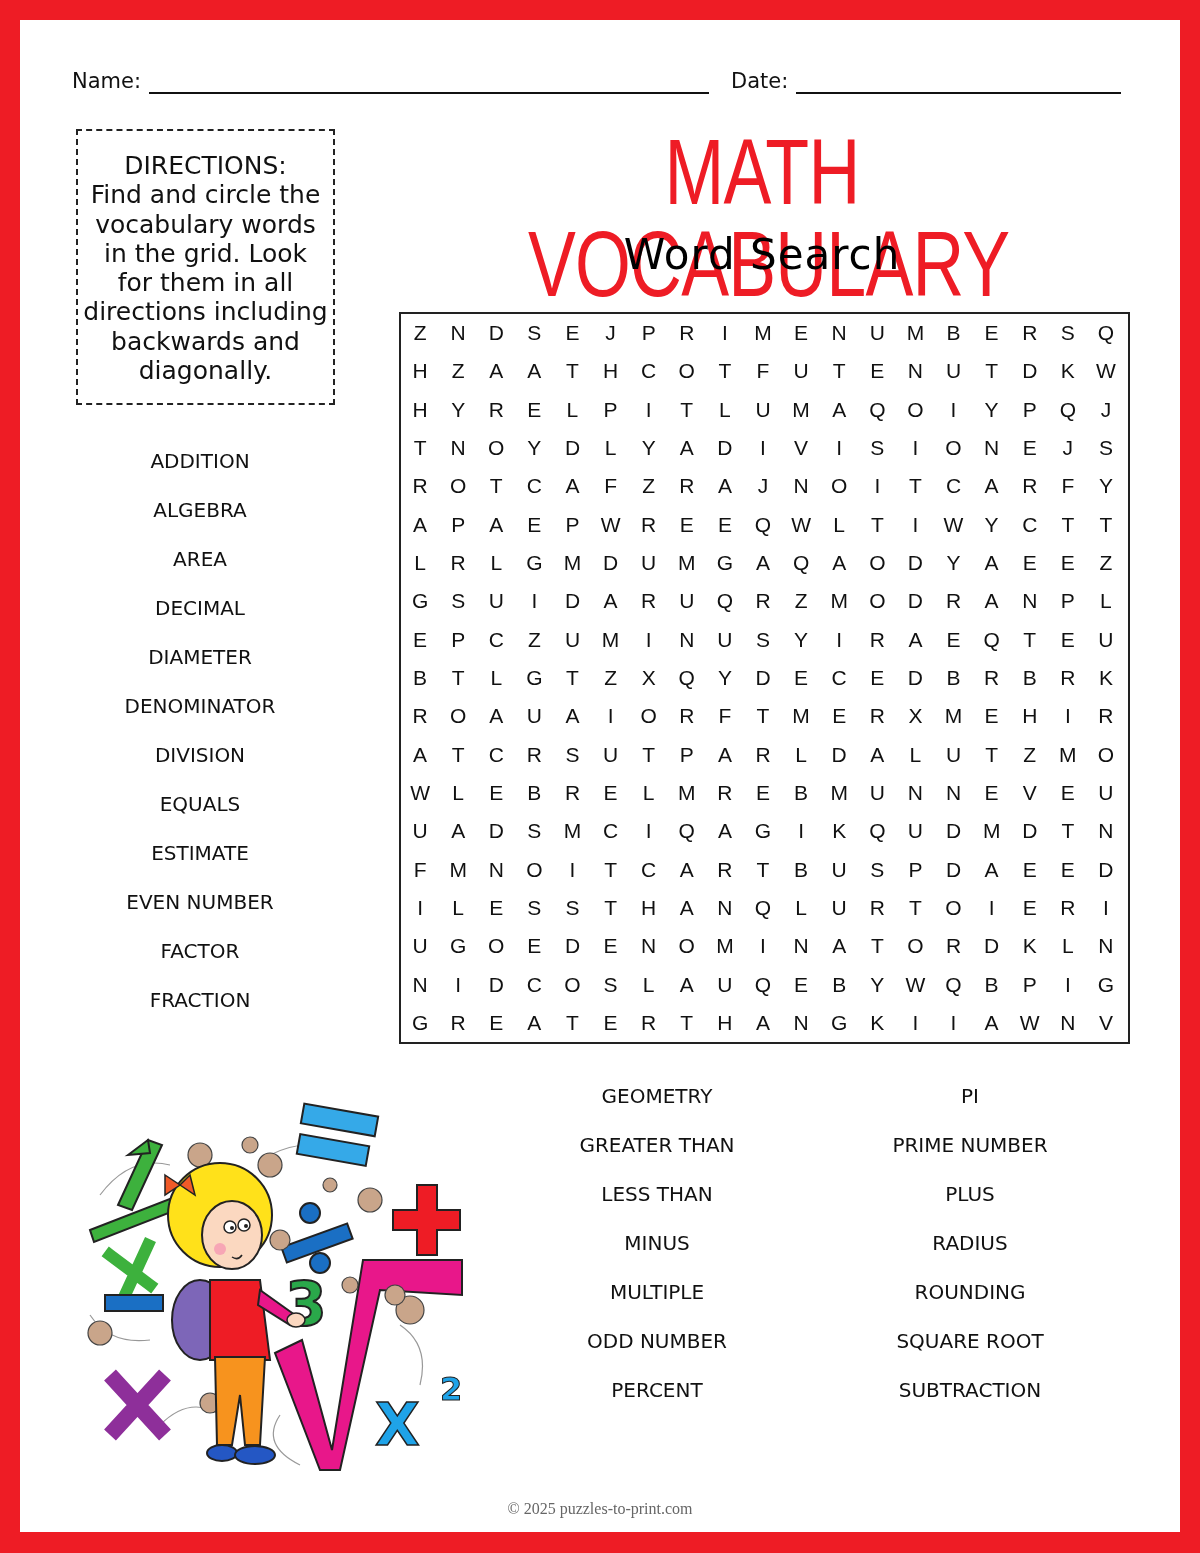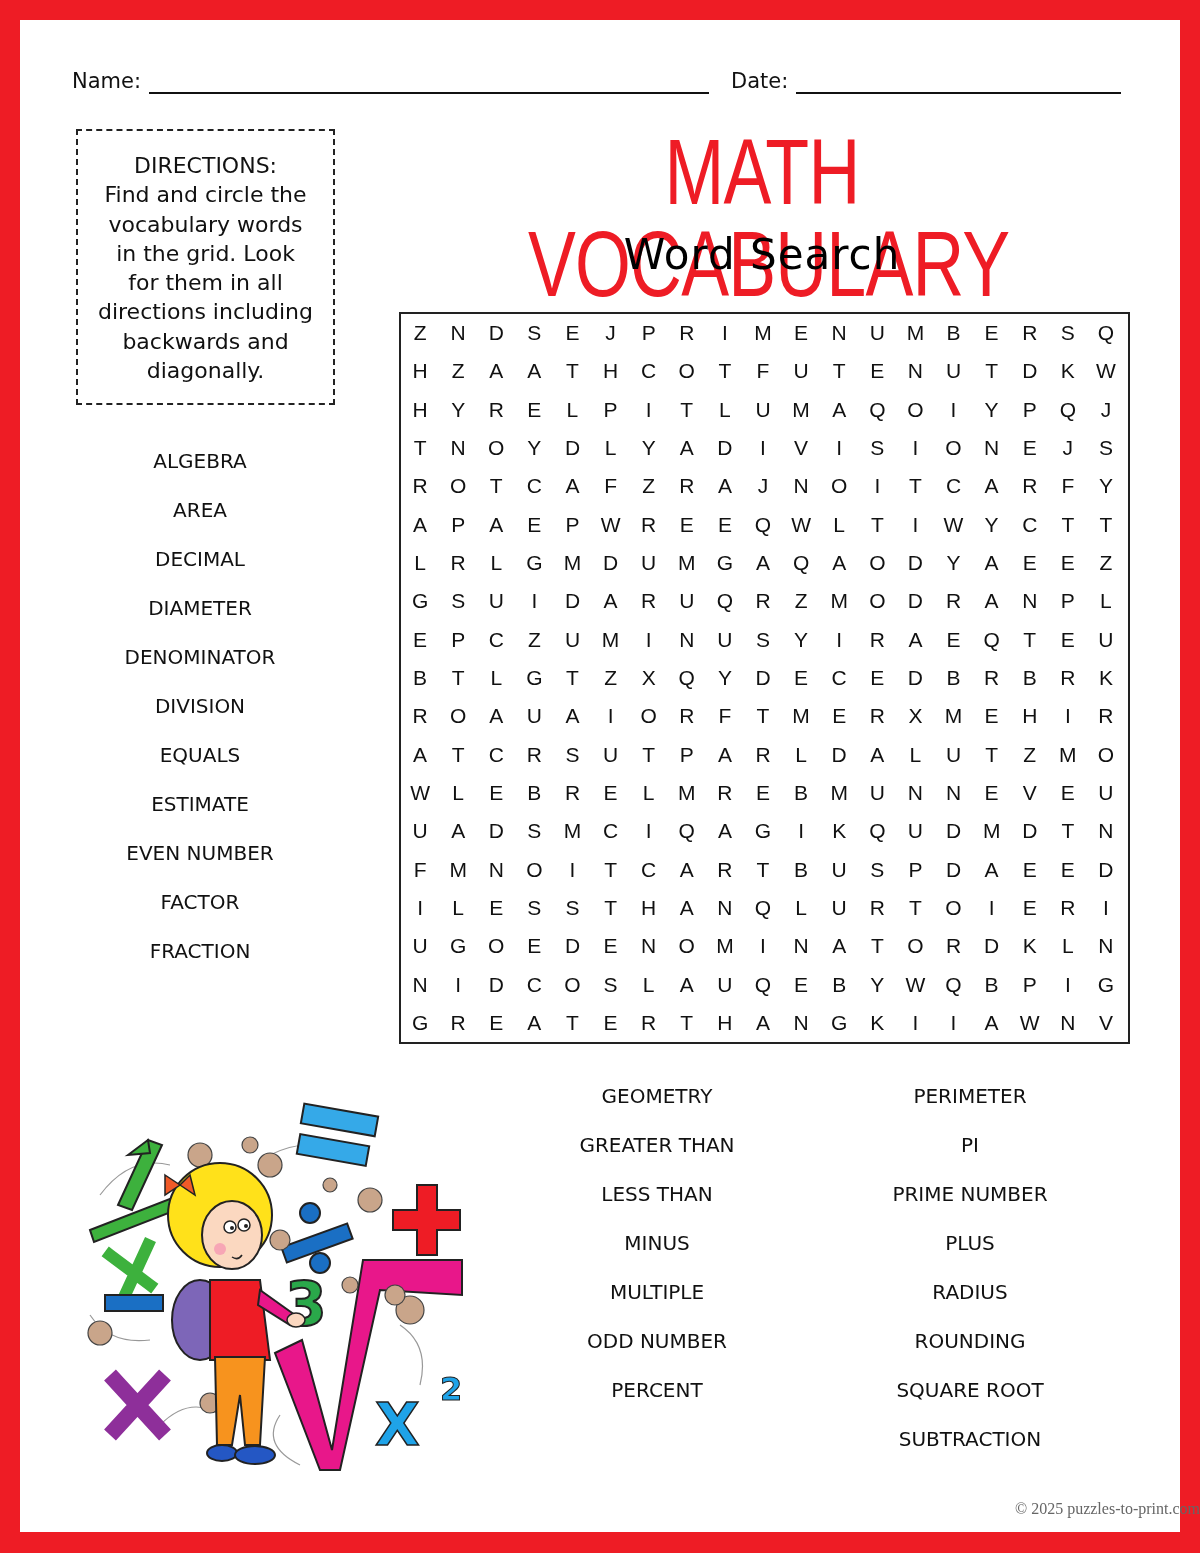--- a/index.html
+++ b/index.html
@@ -19,21 +19,21 @@
     display: flex; align-items: center;
   }
   .name-line .label { line-height: 30px; }
   .blank { display: inline-block; border-bottom: 2px solid #111; height: 24px; }
   .blank.name { width: 560px; margin-left: 8px; margin-right: 22px; }
   .blank.date { width: 325px; margin-left: 8px; }
 
   .directions {
     position: absolute; left: 76px; top: 129px; width: 259px; height: 276px;
     box-sizing: border-box; border: 2px dashed #222;
-    text-align: center; font-size: 22px; line-height: 29.3px; color: #111;
+    text-align: center; font-size: 25px; line-height: 29.3px; color: #111;
     padding-top: 20px;
   }
   .directions .line { display: block; white-space: nowrap; }
 
   .title {
     position: absolute; left: 462px; top: 126px; width: 600px; text-align: center;
     font-family: "Liberation Sans", sans-serif; font-weight: 400;
     font-size: 92px; line-height: 92px; color: #ee1c25;
     transform: scaleX(0.78); transform-origin: center;
     letter-spacing: -1px;
@@ -57,21 +57,21 @@
 
   .wordlist { position: absolute; text-align: center; font-size: 20px; color: #111; }
   .wordlist .word { height: 49px; line-height: 30px; white-space: nowrap; cursor: pointer; }
   .wl-left { left: 80px; width: 240px; top: 446px; }
   .wl-mid { left: 527px; width: 260px; top: 1081px; }
   .wl-right { left: 840px; width: 260px; top: 1081px; }
 
   .art { position: absolute; left: 70px; top: 1095px; width: 410px; height: 390px; }
 
   .footer {
-    position: absolute; left: 0; width: 1200px; top: 1500px; text-align: right;
+    position: absolute; left: 0; width: 1200px; top: 1500px; text-align: center;
     font-family: "Liberation Serif", serif; font-size: 16px; color: #666;
   }
 </style>
 </head>
 <body>
 
 <div class="frame"></div>
 
 <div class="name-line">
   <span class="label">Name:</span>
@@ -452,20 +452,21 @@
     <div class="cell">K</div>
     <div class="cell">I</div>
     <div class="cell">I</div>
     <div class="cell">A</div>
     <div class="cell">W</div>
     <div class="cell">N</div>
     <div class="cell">V</div>
   </div>
 
 <div class="wordlist wl-left" id="wl-left">
+    <div class="word">ADDITION</div>
     <div class="word">ALGEBRA</div>
     <div class="word">AREA</div>
     <div class="word">DECIMAL</div>
     <div class="word">DIAMETER</div>
     <div class="word">DENOMINATOR</div>
     <div class="word">DIVISION</div>
     <div class="word">EQUALS</div>
     <div class="word">ESTIMATE</div>
     <div class="word">EVEN NUMBER</div>
     <div class="word">FACTOR</div>
@@ -474,21 +475,20 @@
 <div class="wordlist wl-mid" id="wl-mid">
     <div class="word">GEOMETRY</div>
     <div class="word">GREATER THAN</div>
     <div class="word">LESS THAN</div>
     <div class="word">MINUS</div>
     <div class="word">MULTIPLE</div>
     <div class="word">ODD NUMBER</div>
     <div class="word">PERCENT</div>
   </div>
 <div class="wordlist wl-right" id="wl-right">
-    <div class="word">PERIMETER</div>
     <div class="word">PI</div>
     <div class="word">PRIME NUMBER</div>
     <div class="word">PLUS</div>
     <div class="word">RADIUS</div>
     <div class="word">ROUNDING</div>
     <div class="word">SQUARE ROOT</div>
     <div class="word">SUBTRACTION</div>
   </div>
 
 <div class="art">

